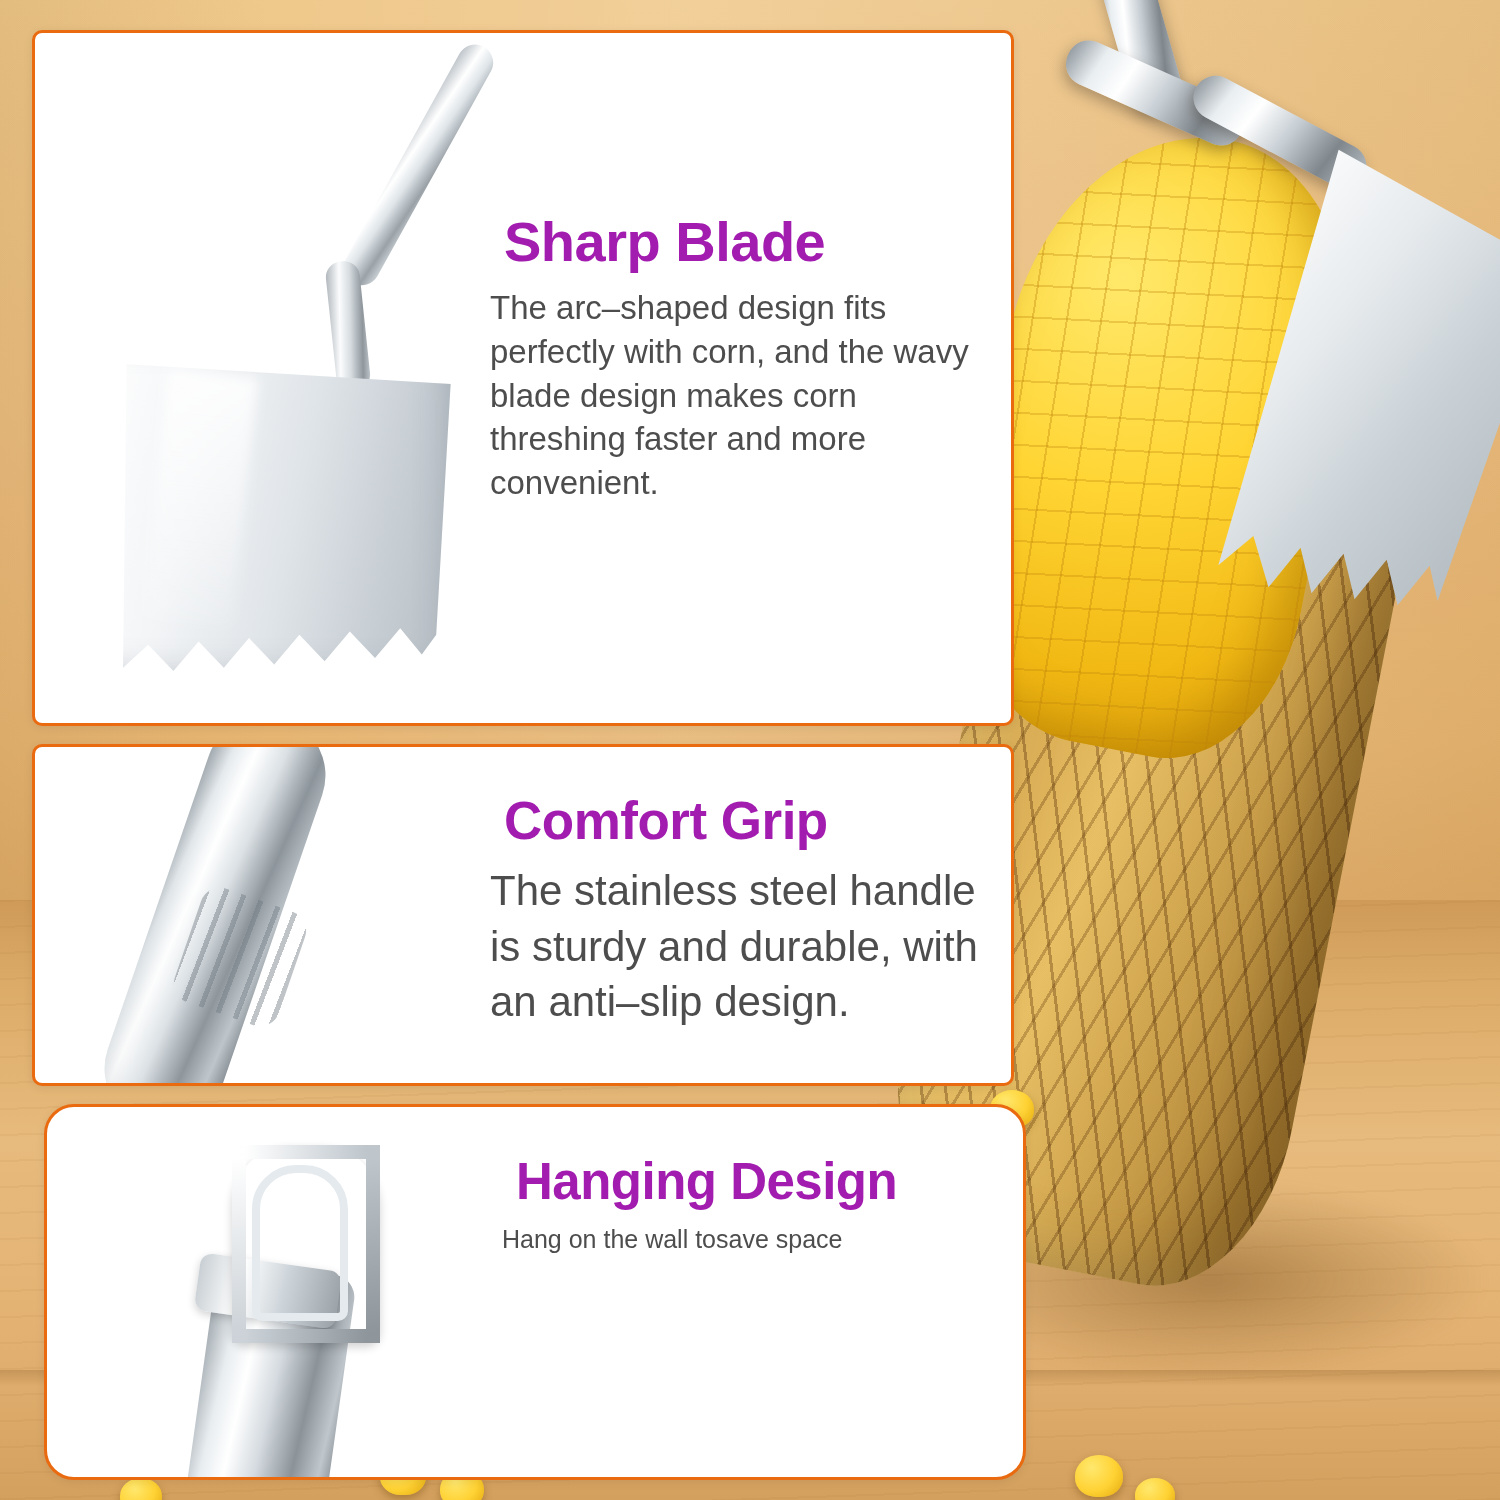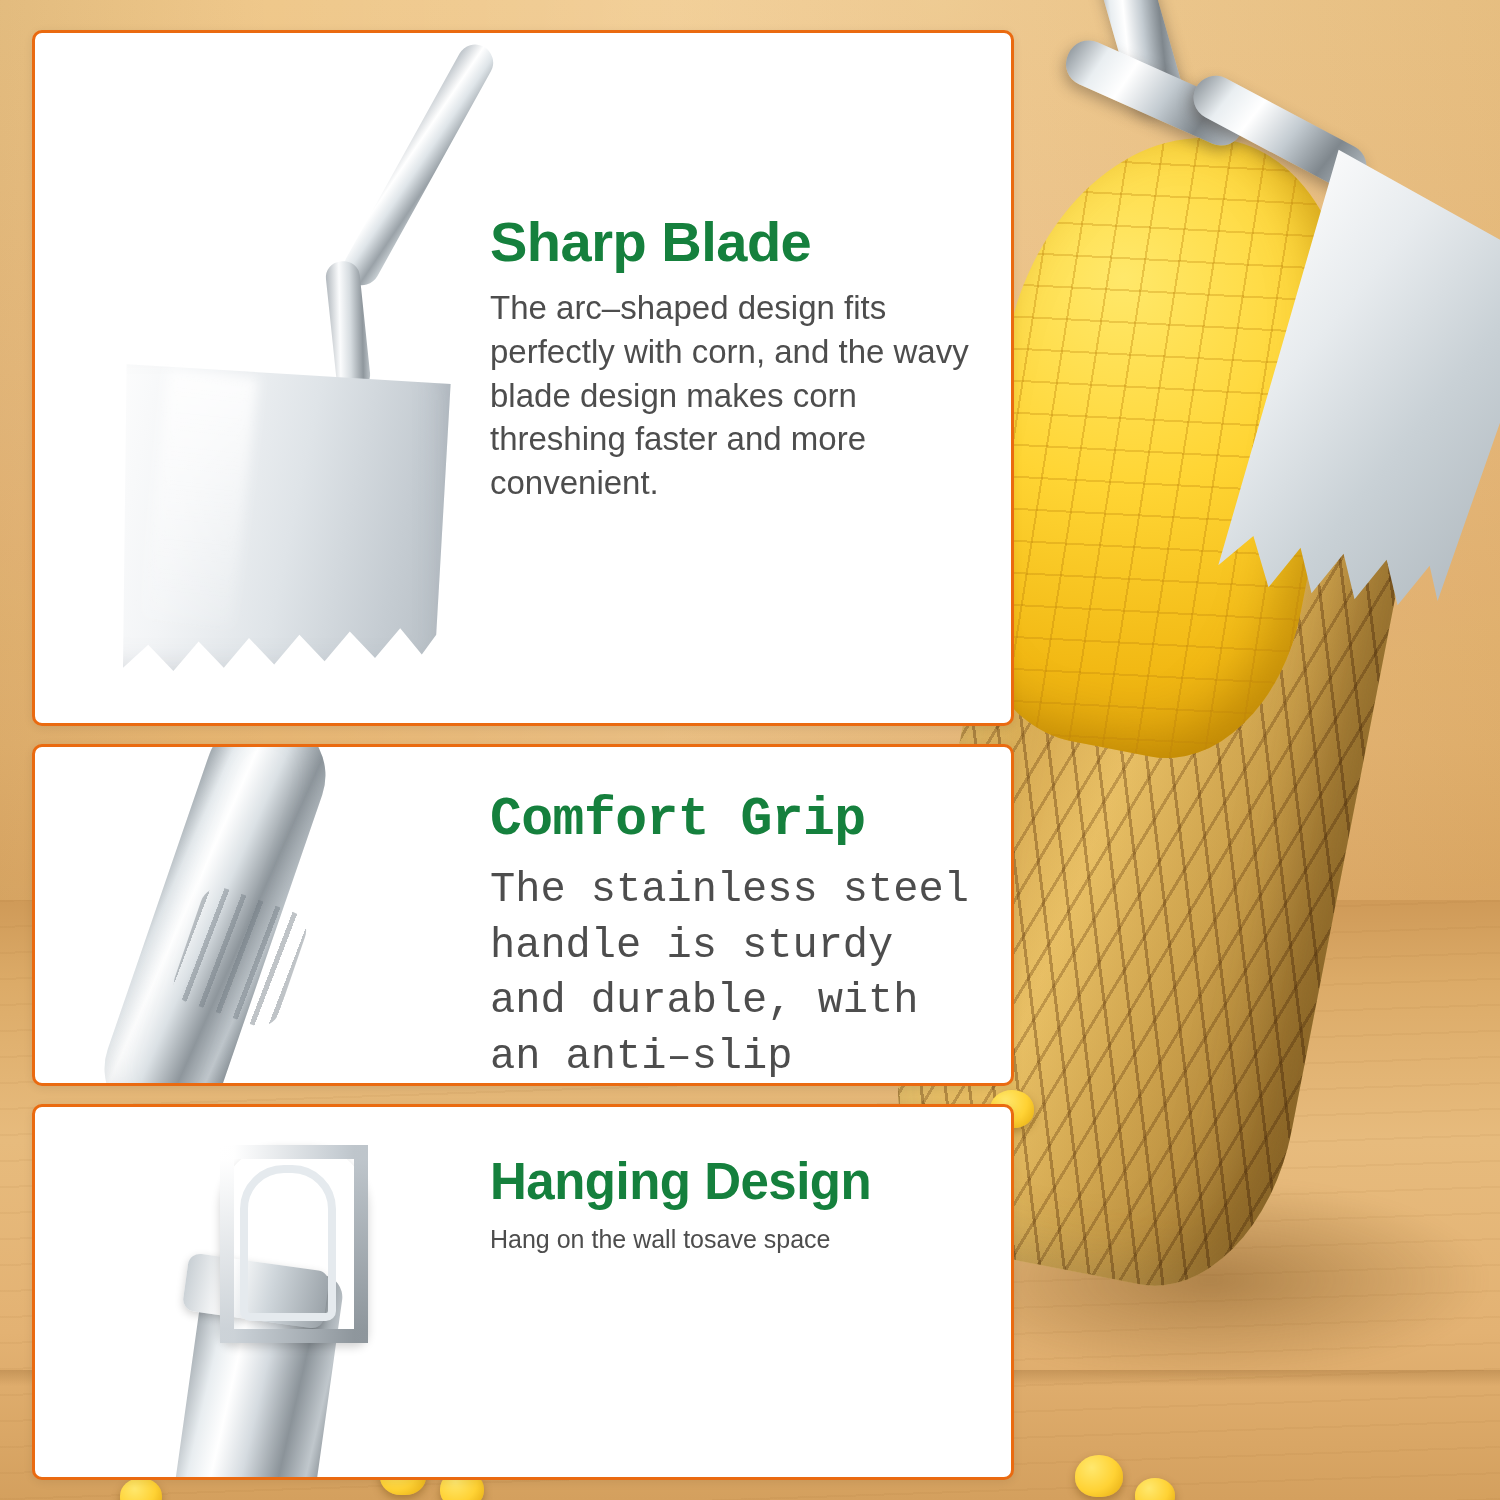--- a/index.html
+++ b/index.html
@@ -171,34 +171,34 @@
   
   .card {
     position: absolute;
     background: #ffffff;
     border: 3px solid #ea6a10;
     border-radius: 10px;
     box-shadow: 0 2px 10px rgba(0,0,0,0.08);
     overflow: hidden;
   }
   .card-1 { left: 32px; top: 30px;   width: 976px; height: 690px; }
-  .card-2 { left: 32px; top: 744px;  width: 976px; height: 336px; font-family: Liberation Mono, monospace; }
-  .card-3 { left: 32px; top: 1104px; width: 976px; height: 370px; }
+  .card-2 { left: 32px; top: 744px;  width: 976px; height: 336px; }
+  .card-3 { left: 44px; top: 1104px; width: 976px; height: 370px; border-radius: 30px; }
 
   .card-text {
     position: absolute;
     left: 455px;
     right: 26px;
   }
   .feature-title {
-    color: #15803d;
+    color: #a21caf;
     font-weight: 700;
     line-height: 1.05;
     letter-spacing: -0.5px;
-    margin: 0 0 14px 0;
+    margin: 0 0 14px 14px;
   }
   .feature-desc {
     color: #4d4d4d;
     line-height: 1.33;
     margin: 0;
     font-weight: 400;
   }
   .c1-text { top: 180px; }
   .c1-text .feature-title { font-size: 56px; }
   .c1-text .feature-desc  { font-size: 33px; }

